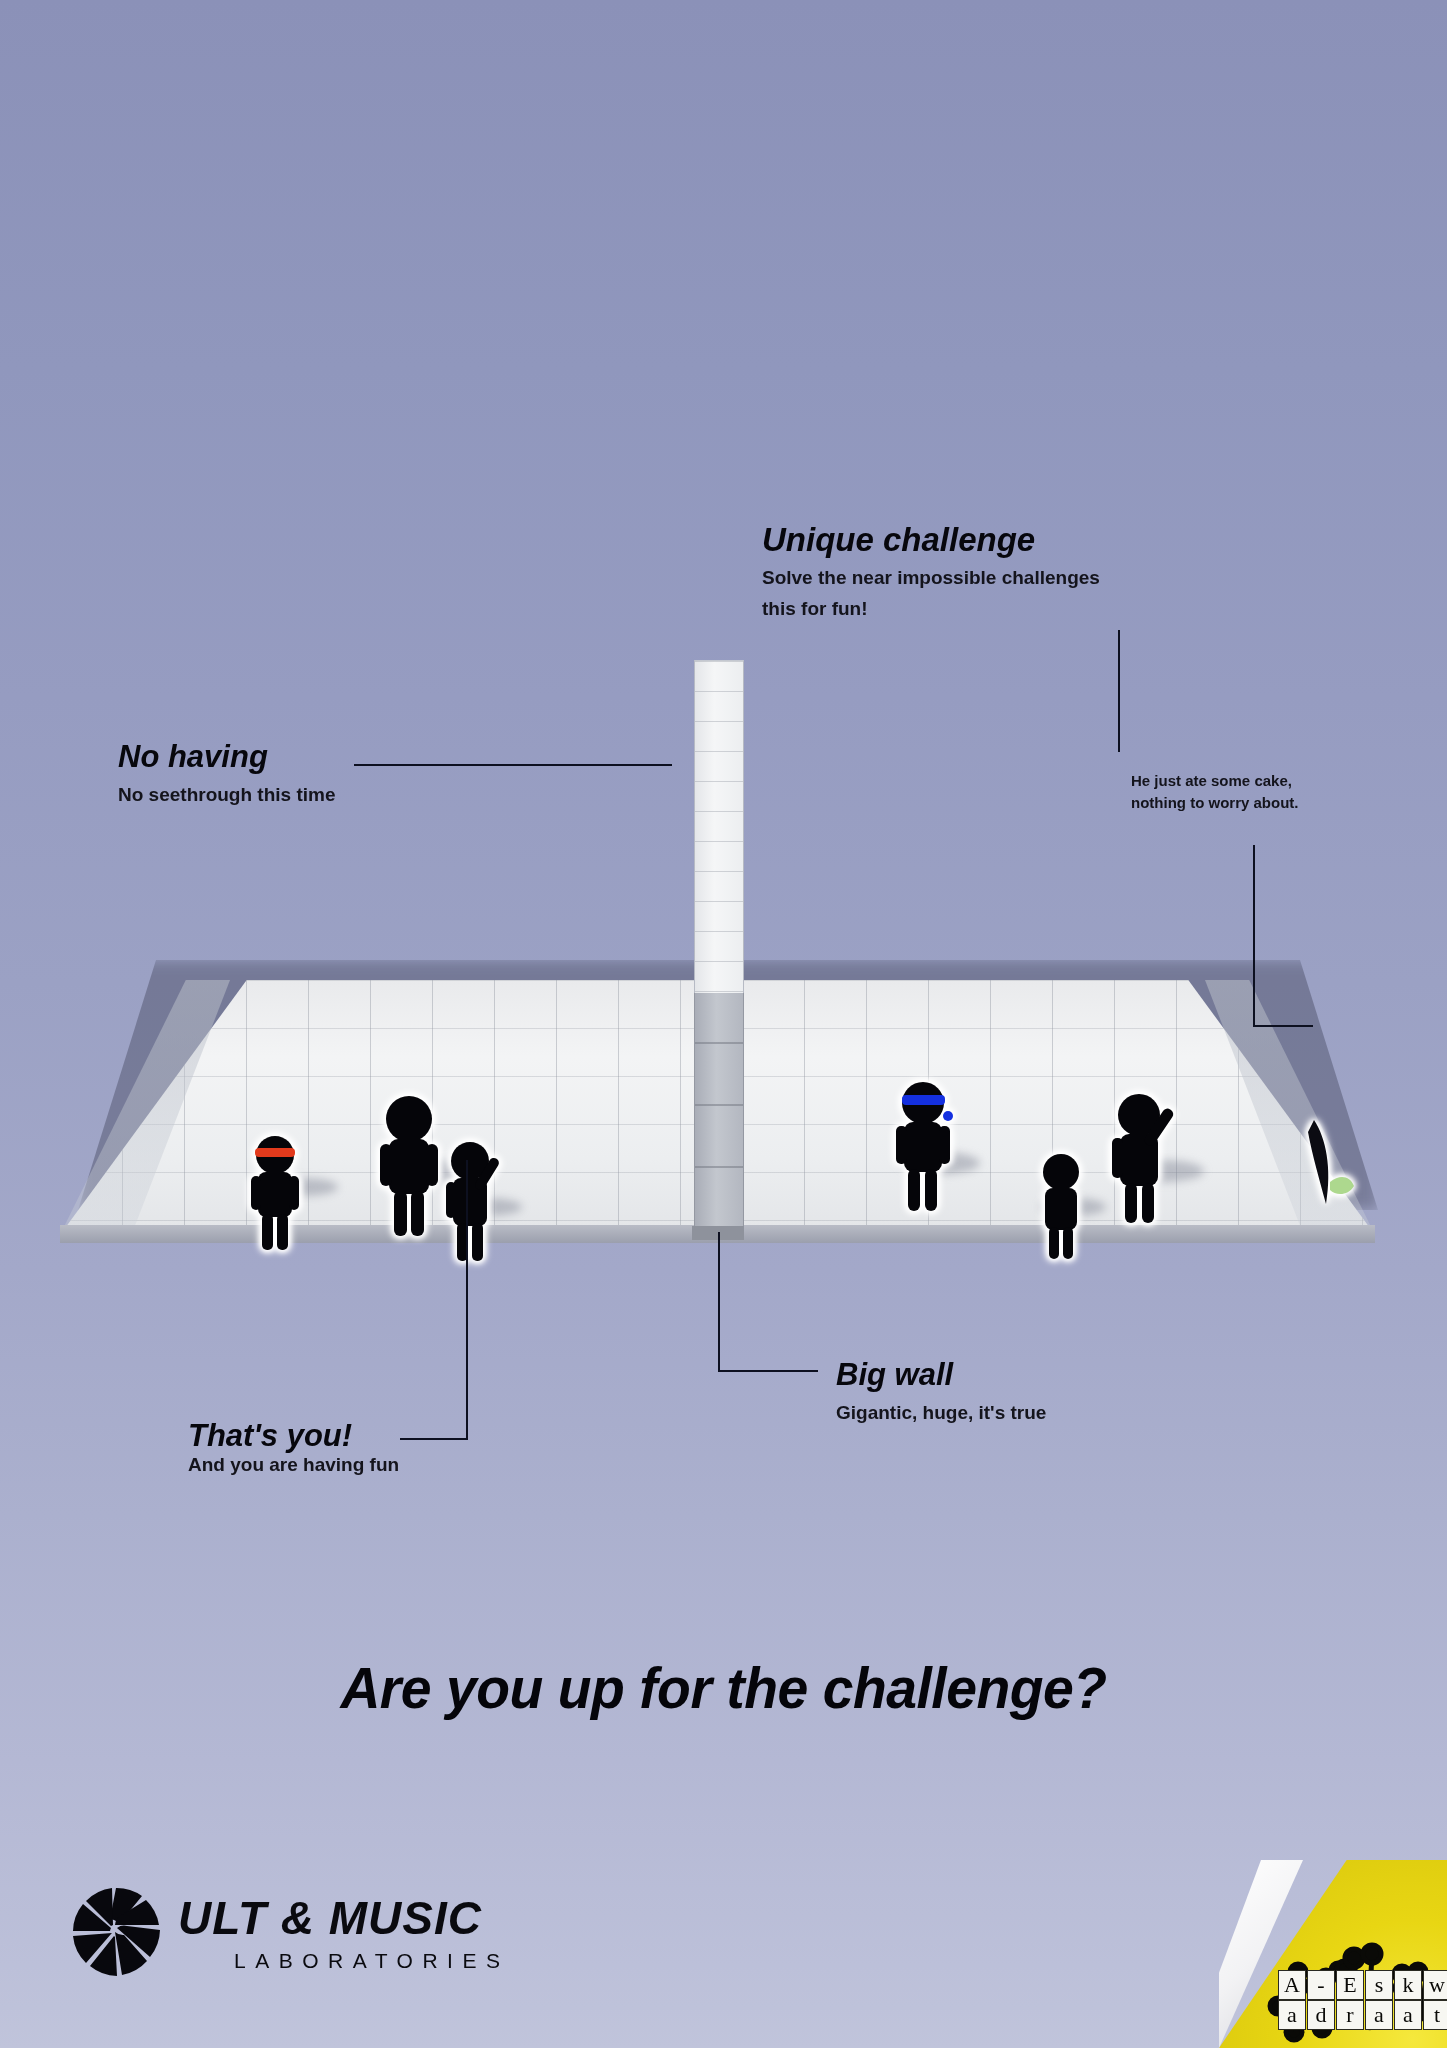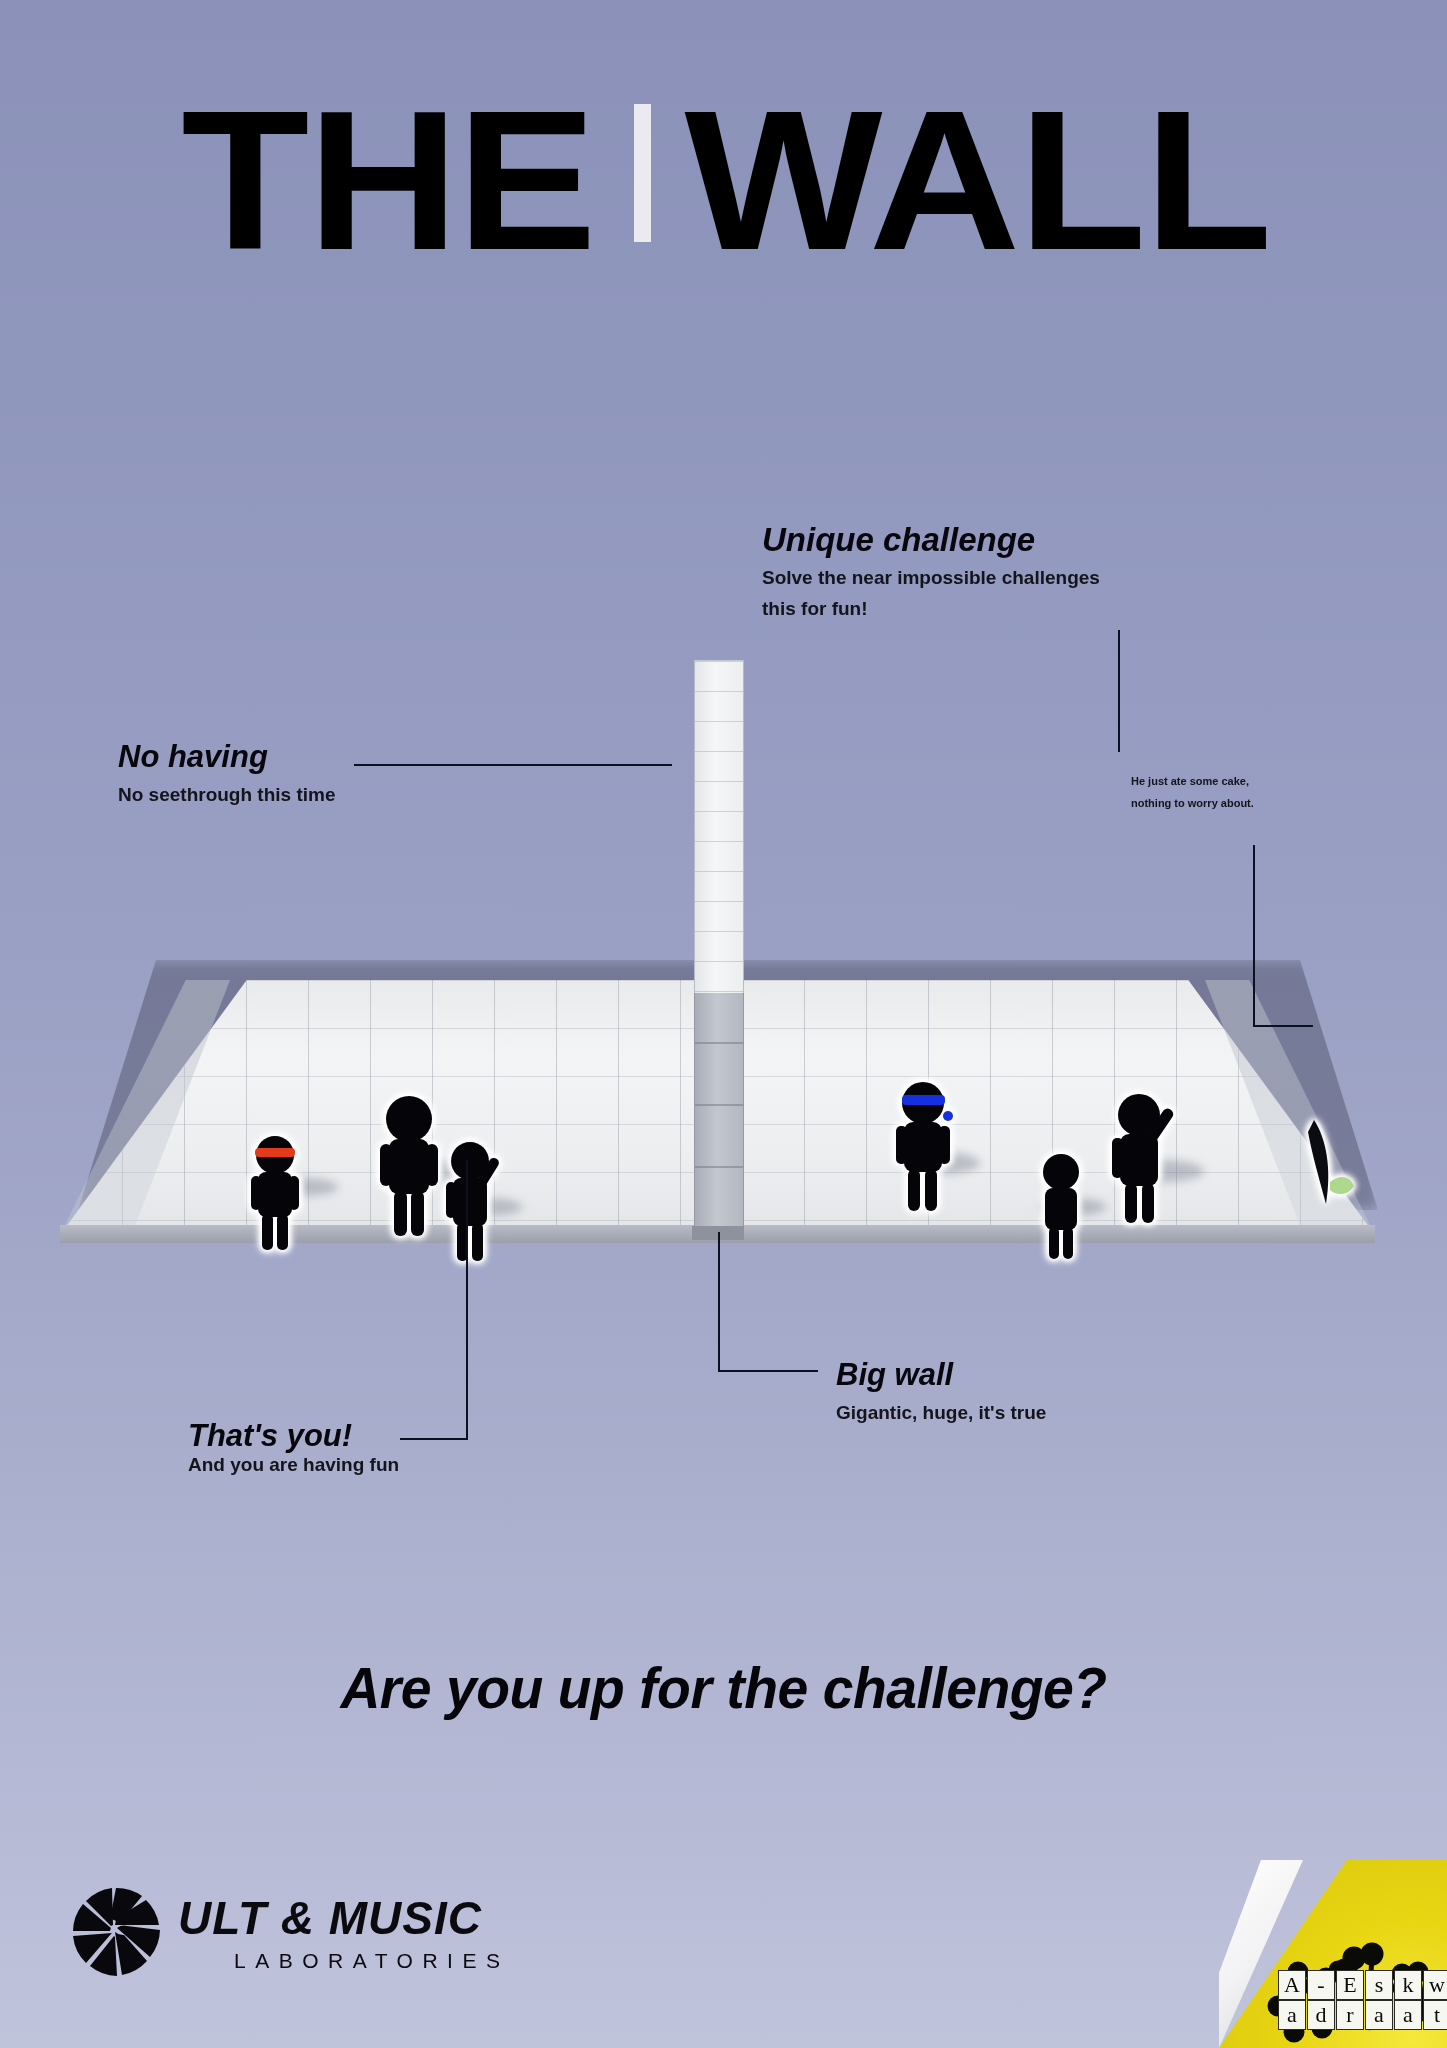--- a/index.html
+++ b/index.html
@@ -98,21 +98,21 @@
     white-space: nowrap;
     line-height: 36px;
   }
   .callout .c-body {
     font-size: 19px;
     font-weight: bold;
     color: #14141c;
     line-height: 22px;
     white-space: nowrap;
   }
-  .callout.small .c-body { font-size: 11px; }
+  .callout.small .c-body { font-size: 15px; }
 
   .co-unique { top: 522px; left: 762px; }
   .co-unique .c-title { font-size: 33px; }
   .co-unique .c-body { margin-top: 9px; }
 
   .co-nowindow { top: 739px; left: 118px; }
   .co-nowindow .c-body { margin-top: 9px; }
 
   .co-cake { top: 770px; left: 1131px; }
   .co-cake .c-body { font-size: 17.5px; }
@@ -325,25 +325,20 @@
     align-items: center;
     justify-content: center;
     line-height: 1;
   }
 </style>
 </head>
 <body>
 
 <div class="poster">
 
-  <div class="title-row">
-    <span class="title-word">THE</span>
-    <span class="title-sep"></span>
-    <span class="title-word">WALL</span>
-  </div>
 
 
   <div class="scene">
 
     <div class="floor-shadow"></div>
     <div class="floor"></div>
     <div class="floor-strip left"></div>
     <div class="floor-strip right"></div>
     <div class="floor-edge"></div>
 

